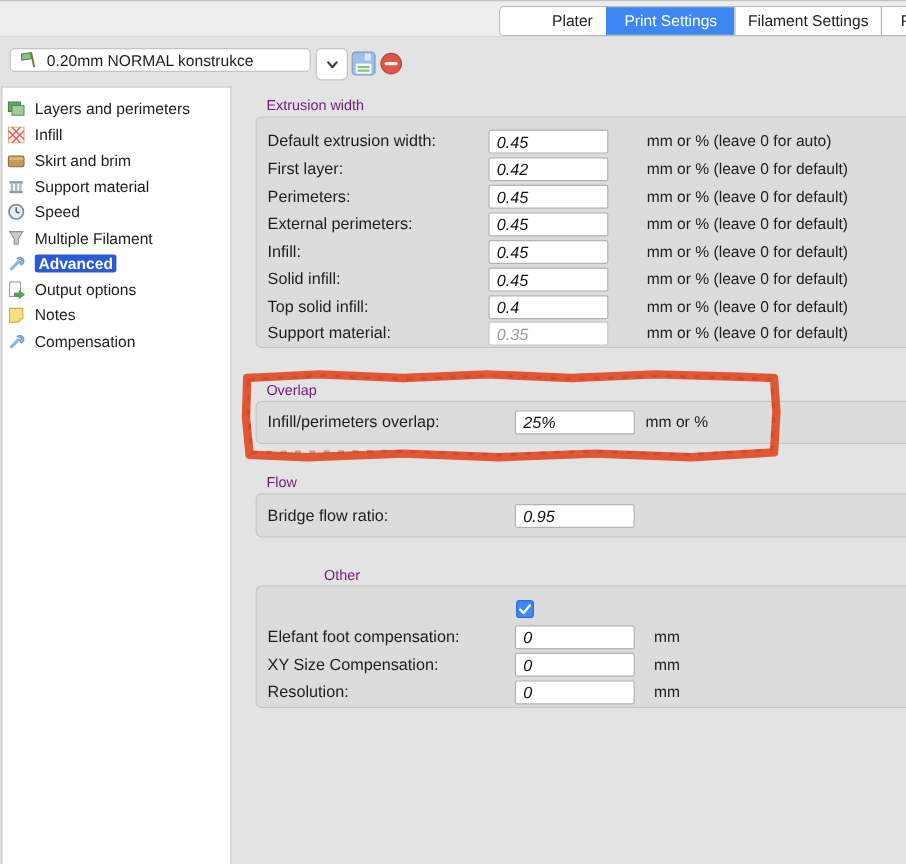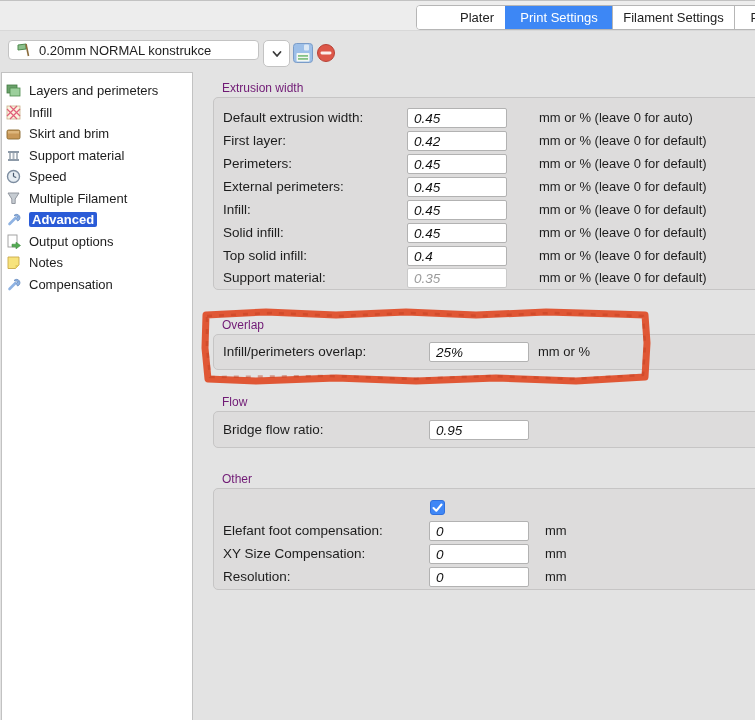--- a/index.html
+++ b/index.html
@@ -265,21 +265,21 @@
 </svg>
 
 <div class="sechdr" style="top:395px;">Flow</div>
 <div class="gbox" style="top:411px;height:37px;">
   <div class="frow" style="top:8px;">
     <span class="rlbl">Bridge flow ratio:</span>
     <input class="tin x215" value="0.95" style="">
   </div>
 </div>
 
-<div class="sechdr" style="top:472px;">Other</div>
+<div class="sechdr" style="top:472px;margin-left:48px;">Other</div>
 <div class="gbox" style="top:488px;height:102px;">
   <div class="frow" style="top:9px;">
     <span class="cbx">
       <svg width="13" height="13" viewBox="0 0 13 13">
         <polyline points="2.5,7 5.3,9.8 10.5,3.5" fill="none" stroke="#ffffff" stroke-width="2" stroke-linecap="round" stroke-linejoin="round"></polyline>
       </svg>
     </span>
   </div>
   <div class="frow" style="top:32px;">
     <span class="rlbl">Elefant foot compensation:</span>

